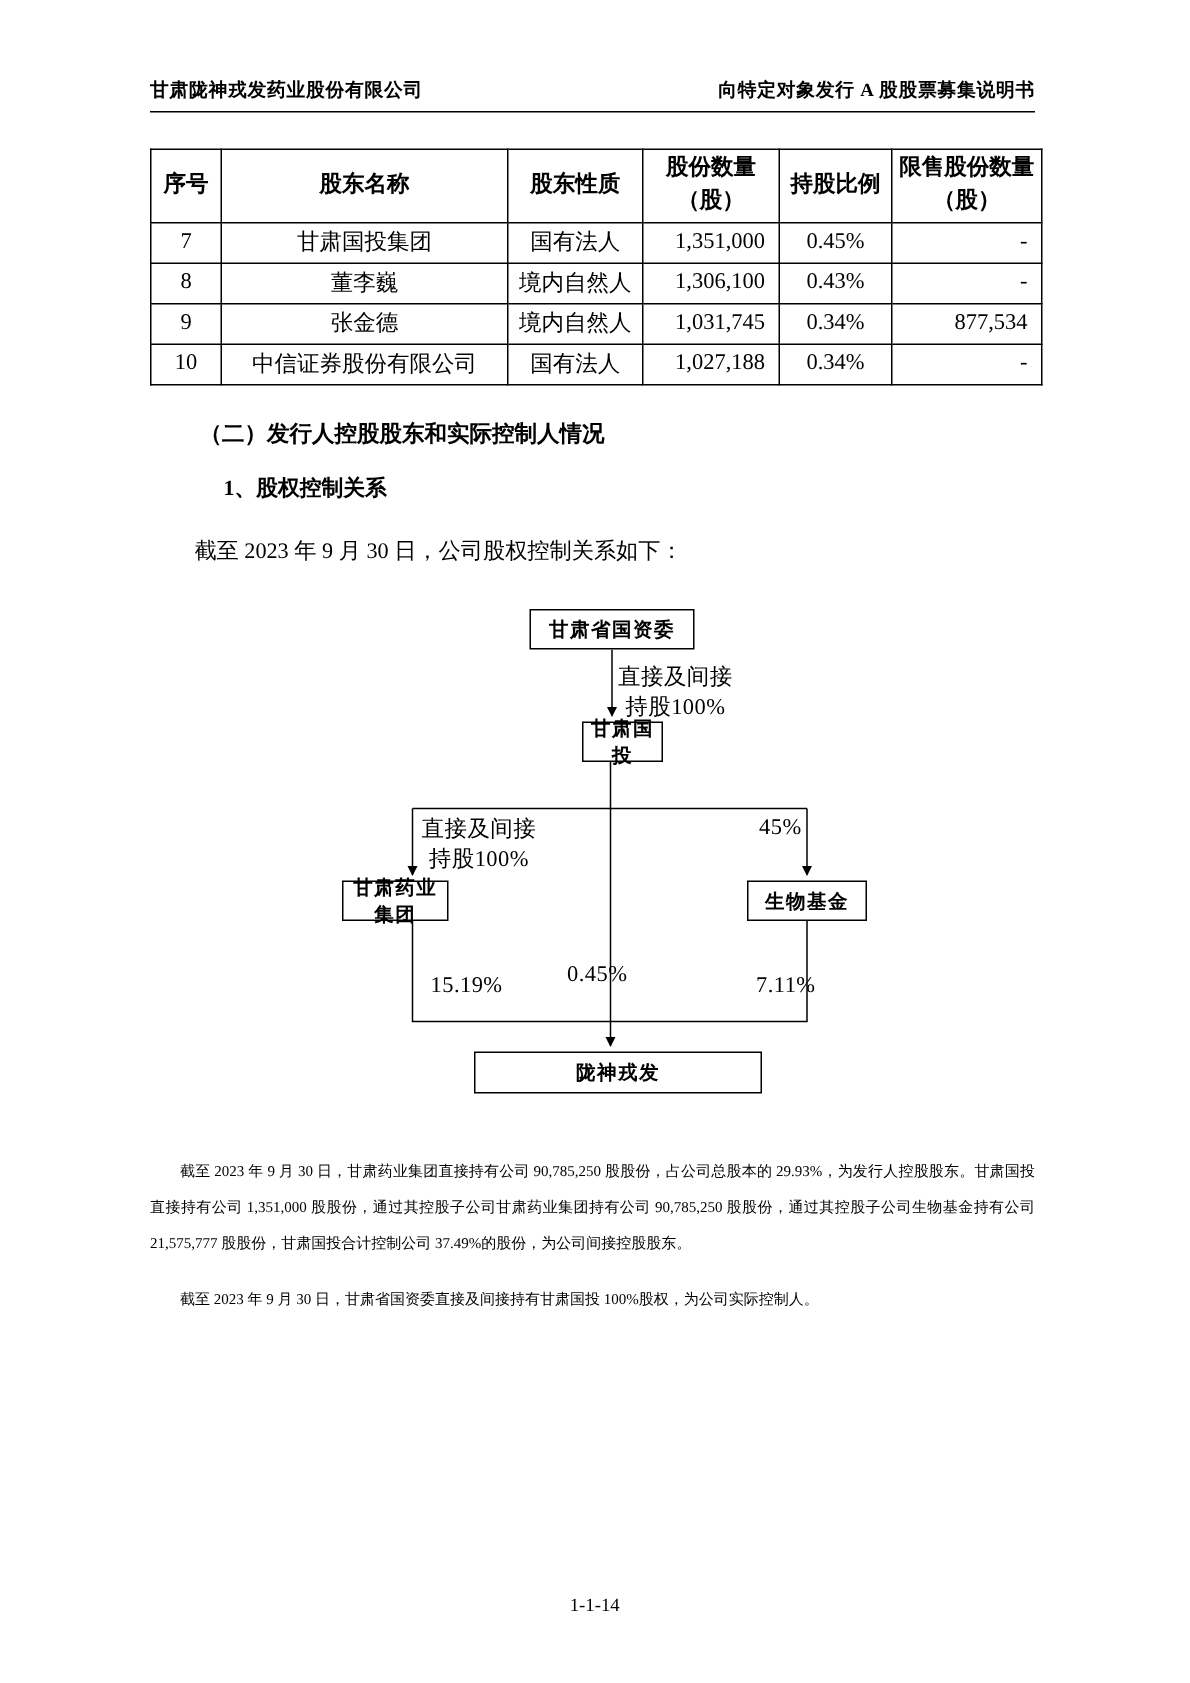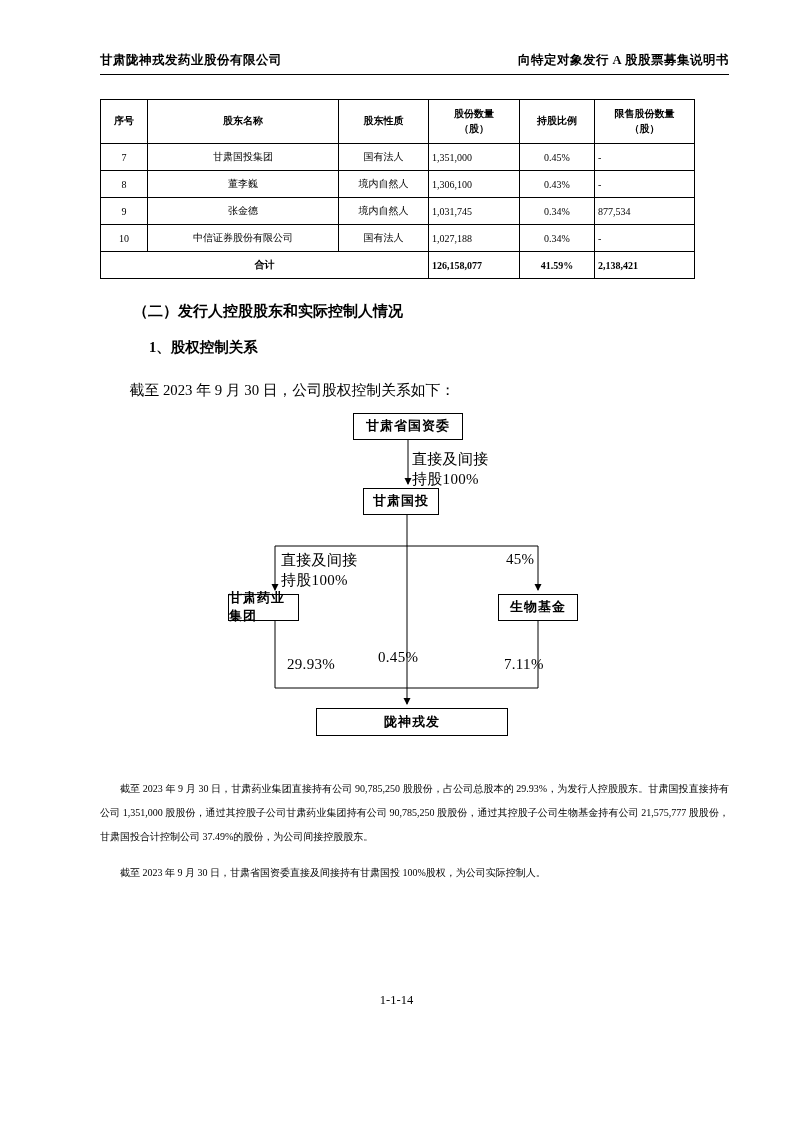--- a/index.html
+++ b/index.html
@@ -3,67 +3,67 @@
 <meta charset="utf-8">
 <style>
   * { margin: 0; padding: 0; box-sizing: border-box; }
   html, body { background: #ffffff; }
   body {
     width: 793px; height: 1122px;
     font-family: "Liberation Serif", serif;
     color: #000;
   }
   .page { position: relative; width: 793px; height: 1122px; overflow: hidden; background: #fff; }
-  .content { padding: 52px 64px 0 100px; }
+  .content { padding: 52px 103px 0 100px; }
 
   
   .doc-header {
     display: flex; justify-content: space-between; align-items: flex-end;
     font-size: 12.5px; font-weight: bold; letter-spacing: 0.5px;
     padding-bottom: 5px; border-bottom: 1.5px solid #000;
   }
 
   
   table.shareholders {
     width: 594px; border-collapse: collapse; table-layout: fixed;
-    margin-top: 24px; font-size: 10px; font-family: Liberation Serif, serif;
+    margin-top: 24px; font-size: 15px; font-family: Liberation Serif, serif;
   }
   table.shareholders th, table.shareholders td {
     border: 1px solid #000; text-align: center; vertical-align: middle;
     padding: 2px 3px; overflow: hidden;
   }
   table.shareholders th { font-weight: bold; height: 44px; white-space: pre-line; line-height: 1.45; }
   table.shareholders td { height: 27px; }
-  table.shareholders td.num { text-align: left; padding-right: 9px; }
+  table.shareholders td.num { text-align: right; padding-right: 9px; }
   table.shareholders tr.total td { font-weight: bold; }
 
   
   .h2 { margin-top: 23px; padding-left: 33px; font-size: 15px; font-weight: bold; }
   .h3 { margin-top: 17px; padding-left: 49px; font-size: 14.5px; font-weight: bold; }
   .intro { margin-top: 17px; font-size: 14.8px; text-indent: 2em; line-height: 2.2; font-family: Liberation Serif, serif; }
   .para { font-size: 10px; line-height: 2.42; text-indent: 2em; text-align: justify; }
   .para.p1 { margin-top: 26px; }
   .para.p2 { margin-top: 12px; }
 
   
-  .diagram { position: relative; width: 595px; height: 340px; margin-top: 4px; }
+  .diagram { position: relative; width: 595px; height: 340px; margin-top: 20px; text-align: center; }
   .diagram svg { position: absolute; left: 0; top: 0; }
   .node {
     position: absolute; border: 1px solid #000; background: #fff;
     display: flex; align-items: center; justify-content: center;
     font-size: 13px; font-weight: bold; letter-spacing: 1px;
   }
   .edge-label {
     position: absolute; font-size: 15px; line-height: 1.35;
     white-space: pre-line; letter-spacing: 0.3px;
   }
 
   
   .footer {
-    position: absolute; left: 0; top: 993px; width: 100%;
+    position: absolute; left: 0; top: 1063px; width: 100%;
     text-align: center; font-size: 12.5px;
   }
 </style>
 </head>
 <body>
 
 <div class="page">
   <div class="content">
 
     <div class="doc-header">
@@ -116,26 +116,20 @@
         <td class="num">877,534</td>
       </tr>
       <tr>
         <td>10</td>
         <td>中信证券股份有限公司</td>
         <td>国有法人</td>
         <td class="num">1,027,188</td>
         <td>0.34%</td>
         <td class="num">-</td>
       </tr>
-      <tr class="total">
-        <td colspan="3">合计</td>
-        <td class="num">126,158,077</td>
-        <td>41.59%</td>
-        <td class="num">2,138,421</td>
-      </tr>
     </tbody>
       </table>
 
     <div class="h2">（二）发行人控股股东和实际控制人情况</div>
     <div class="h3">1、股权控制关系</div>
     <div class="intro">截至 2023 年 9 月 30 日，公司股权控制关系如下：</div>
 
     <div class="diagram">
       <svg width="595" height="340" viewBox="0 0 595 340">
         <defs>
@@ -146,31 +140,31 @@
         <line x1="308" y1="29" x2="308" y2="73" stroke="#000" stroke-width="1" marker-end="url(#arrow)"></line>
         <line x1="307" y1="104" x2="307" y2="293" stroke="#000" stroke-width="1" marker-end="url(#arrow)"></line>
         <line x1="175" y1="135" x2="438" y2="135" stroke="#000" stroke-width="1"></line>
         <line x1="175" y1="135" x2="175" y2="179" stroke="#000" stroke-width="1" marker-end="url(#arrow)"></line>
         <line x1="438" y1="135" x2="438" y2="179" stroke="#000" stroke-width="1" marker-end="url(#arrow)"></line>
         <polyline points="175,210 175,277 307,277" fill="none" stroke="#000" stroke-width="1"></polyline>
         <polyline points="438,210 438,277 307,277" fill="none" stroke="#000" stroke-width="1"></polyline>
       </svg>
 
       <div class="node" style="left:253px; top:2px;  width:110px; height:27px;">甘肃省国资委</div>
-      <div class="node" style="left:263px; top:77px; width:76px;  height:27px;">甘肃国投</div>
+      <div class="node" style="left:288px; top:77px; width:54px;  height:27px;">甘肃国投</div>
       <div class="node" style="left:128px; top:183px; width:71px; height:27px;">甘肃药业集团</div>
       <div class="node" style="left:398px; top:183px; width:80px; height:27px;">生物基金</div>
       <div class="node" style="left:216px; top:297px; width:192px; height:28px;">陇神戎发</div>
 
       <div class="edge-label" style="left:312px; top:38px;">直接及间接
 持股100%</div>
       <div class="edge-label" style="left:181px; top:139px;">直接及间接
 持股100%</div>
       <div class="edge-label" style="left:406px; top:138px;">45%</div>
-      <div class="edge-label" style="left:187px; top:243px;">29.93%</div>
+      <div class="edge-label" style="left:187px; top:243px;">15.19%</div>
       <div class="edge-label" style="left:278px; top:236px;">0.45%</div>
       <div class="edge-label" style="left:404px; top:243px;">7.11%</div>
     </div>
 
     <div class="para p1">截至 2023 年 9 月 30 日，甘肃药业集团直接持有公司 90,785,250 股股份，占公司总股本的 29.93%，为发行人控股股东。甘肃国投直接持有公司 1,351,000 股股份，通过其控股子公司甘肃药业集团持有公司 90,785,250 股股份，通过其控股子公司生物基金持有公司 21,575,777 股股份，甘肃国投合计控制公司 37.49%的股份，为公司间接控股股东。</div>
     <div class="para p2">截至 2023 年 9 月 30 日，甘肃省国资委直接及间接持有甘肃国投 100%股权，为公司实际控制人。</div>
 
   </div>
 
   <div class="footer">1-1-14</div>

